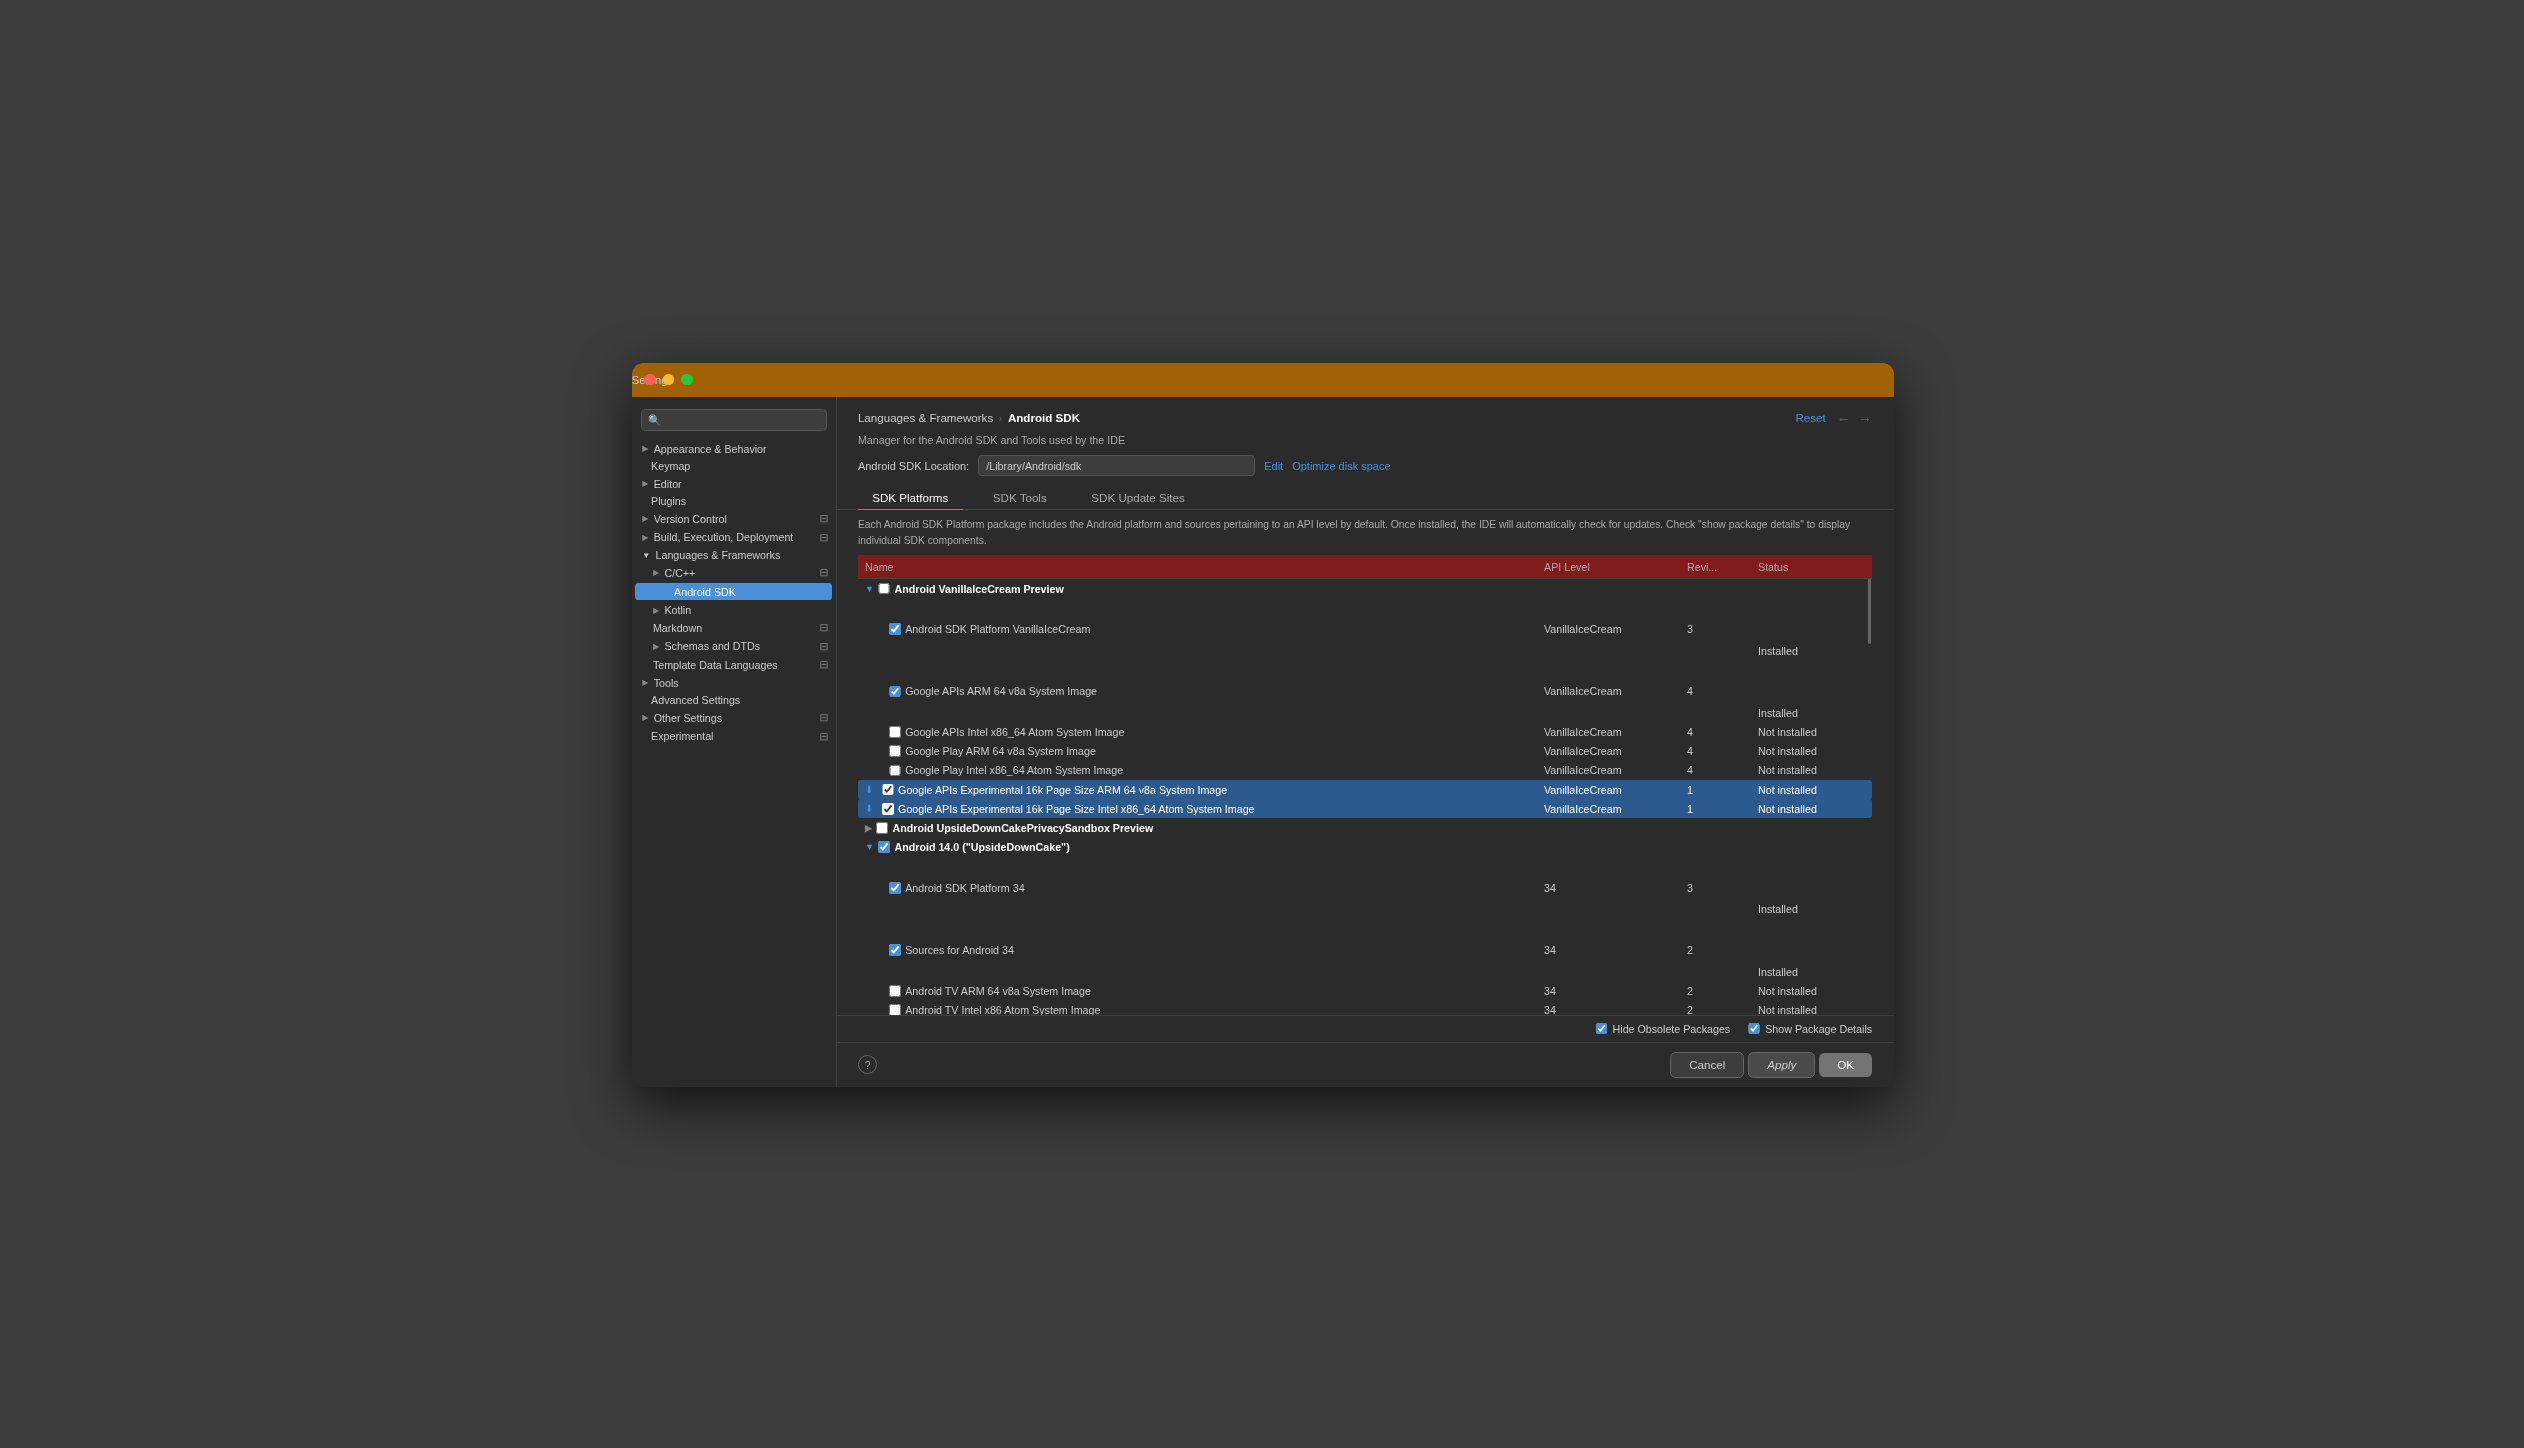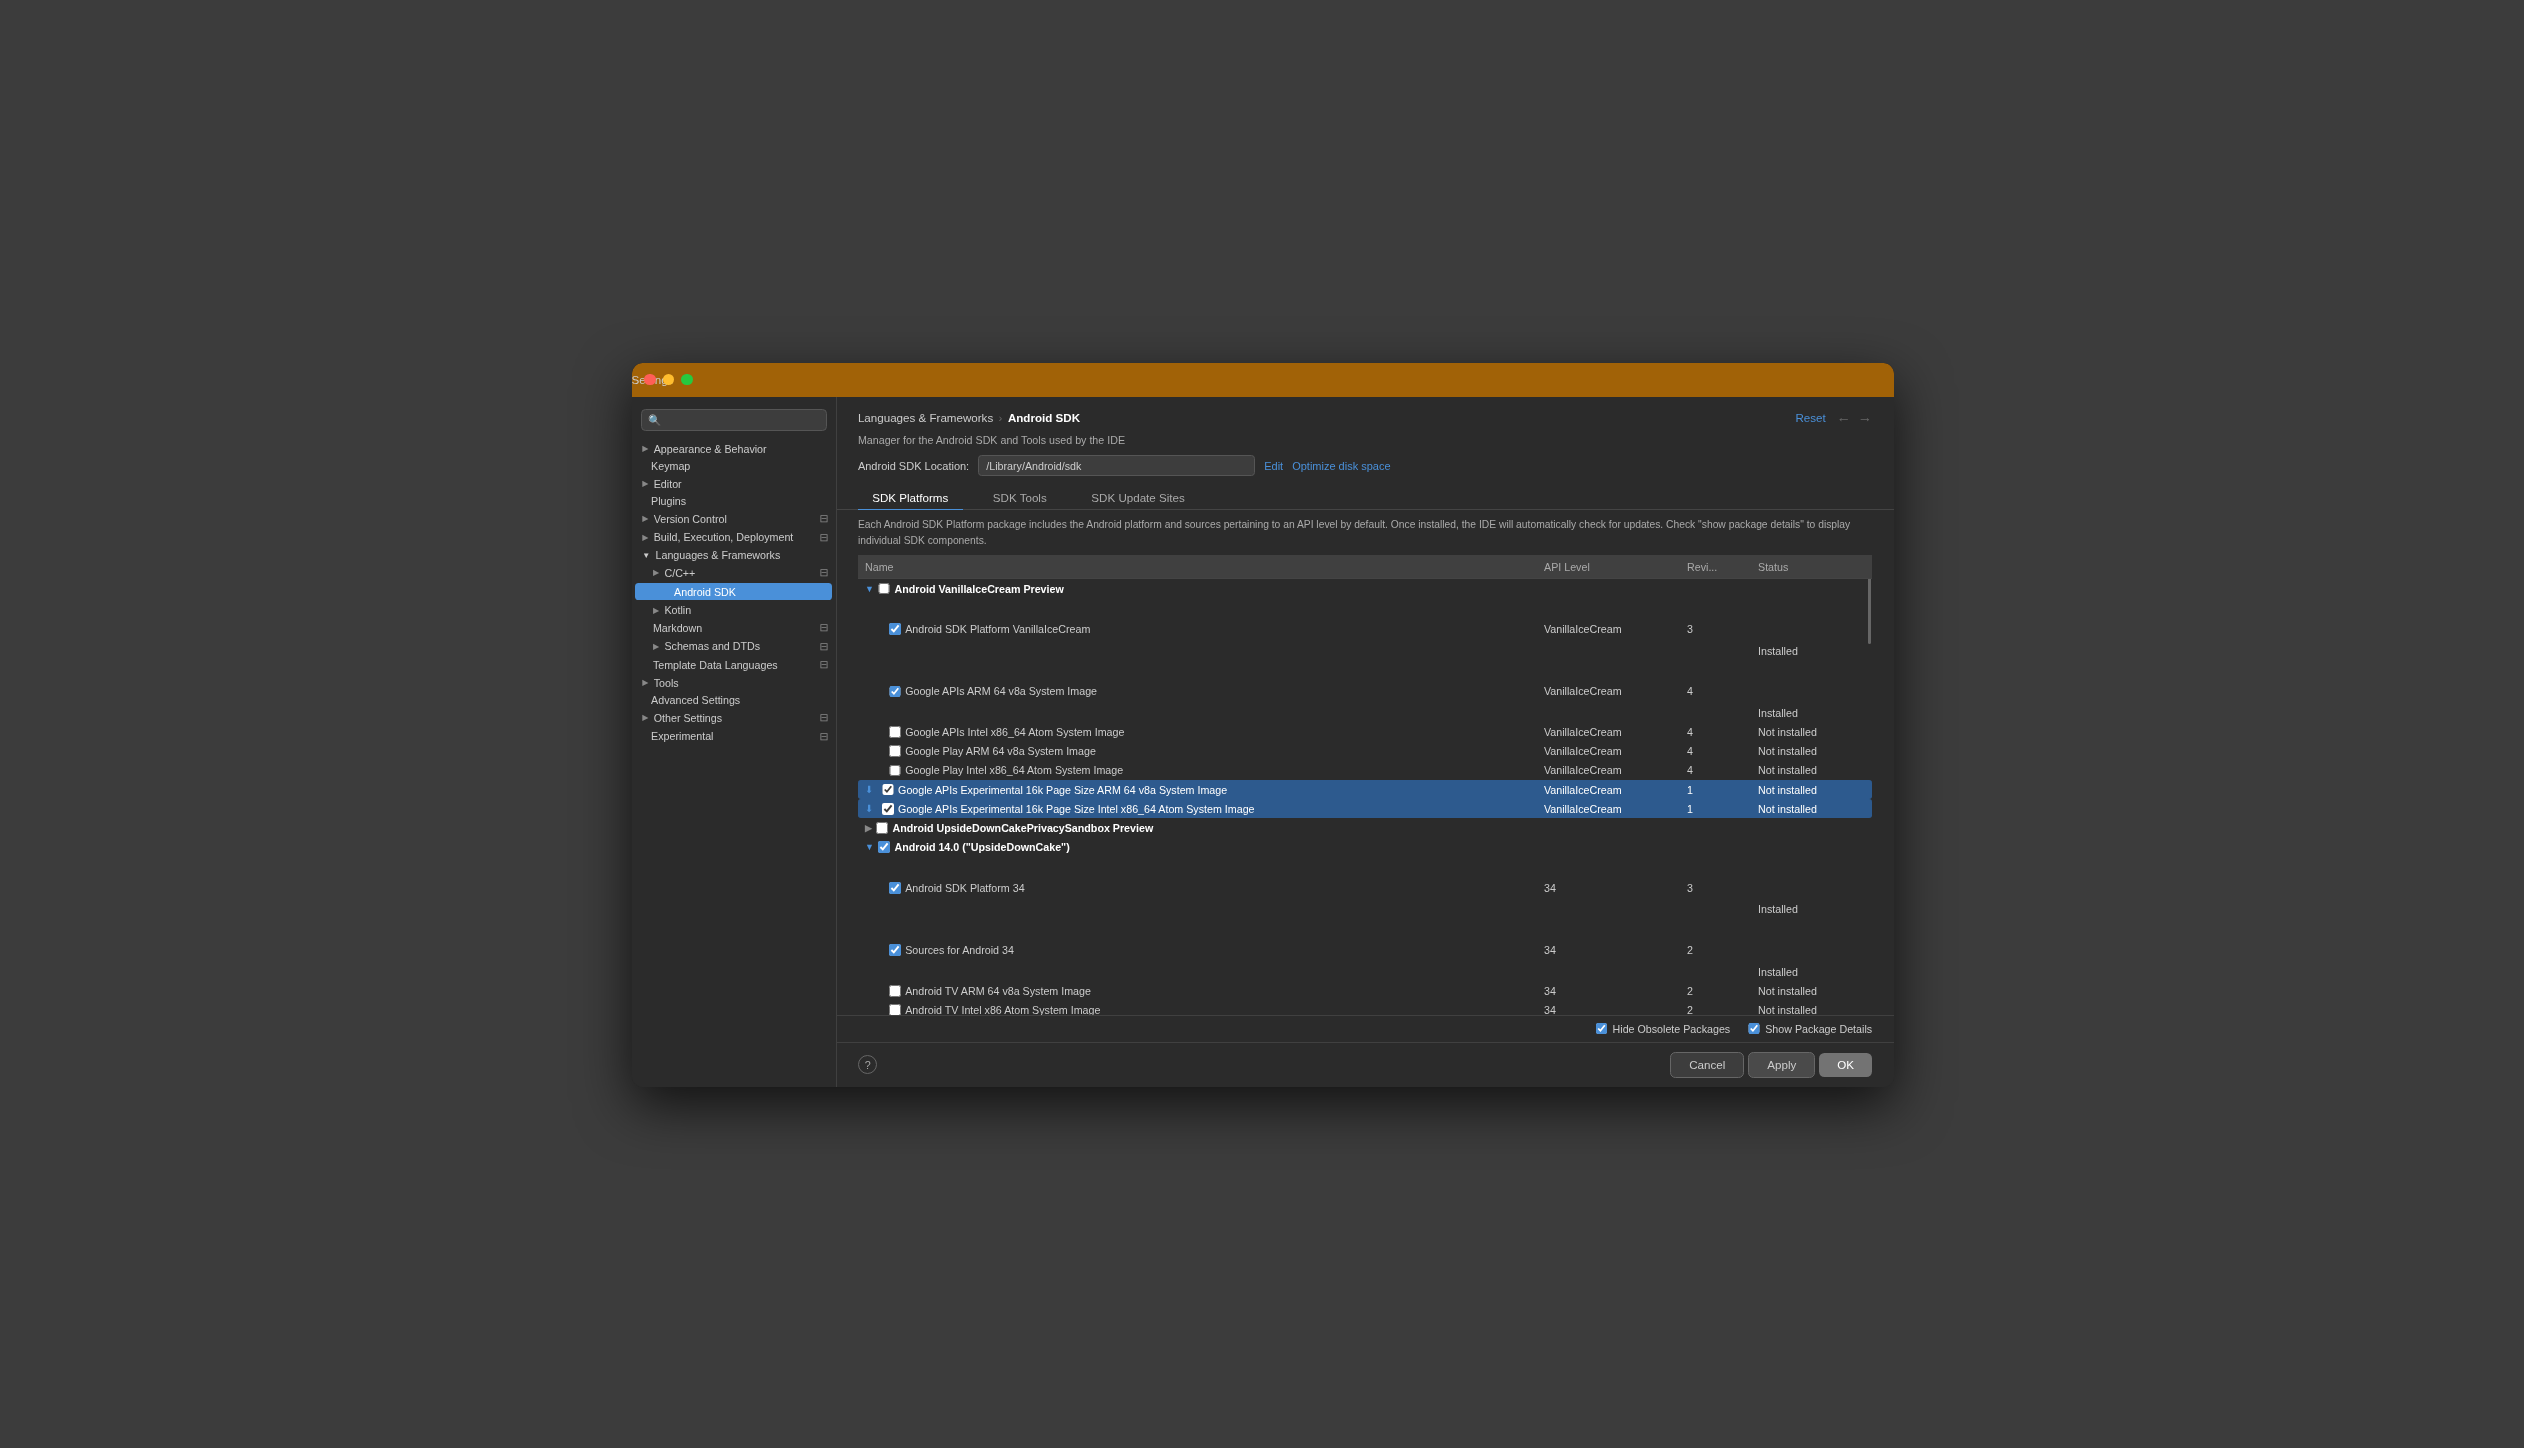--- a/index.html
+++ b/index.html
@@ -164,21 +164,21 @@
       margin: 0 21.4px;
       position: relative;
     }
     .table-header {
       display: grid;
       grid-template-columns: 1fr 143px 71px 107px;
       padding: 5.4px 7.1px;
       border-bottom: 0.9px solid #444;
       position: sticky;
       top: 0;
-      background: #404040;
+      background: #7f1d1d;
       z-index: 10;
     }
     .th { font-size: 10.7px; color: #aaa; }
     .row {
       display: grid;
       grid-template-columns: 1fr 143px 71px 107px;
       padding: 3.6px 7.1px;
       font-size: 10.7px;
       color: #ccc;
       align-items: center;
@@ -234,20 +234,21 @@
       padding: 5.4px 18px;
       font-size: 11.6px;
       border-radius: 5.4px;
       cursor: pointer;
       border: none;
     }
     .btn-default {
       background: #4a4a4a;
       color: #ccc;
       border: 0.9px solid #666;
+      font-style: italic;
     }
     .btn-primary {
       background: #737373;
       color: #fff;
     }
     .btn-secondary {
       background: #3d3d3d;
       color: #ccc;
       border: 0.9px solid #666;
     }

